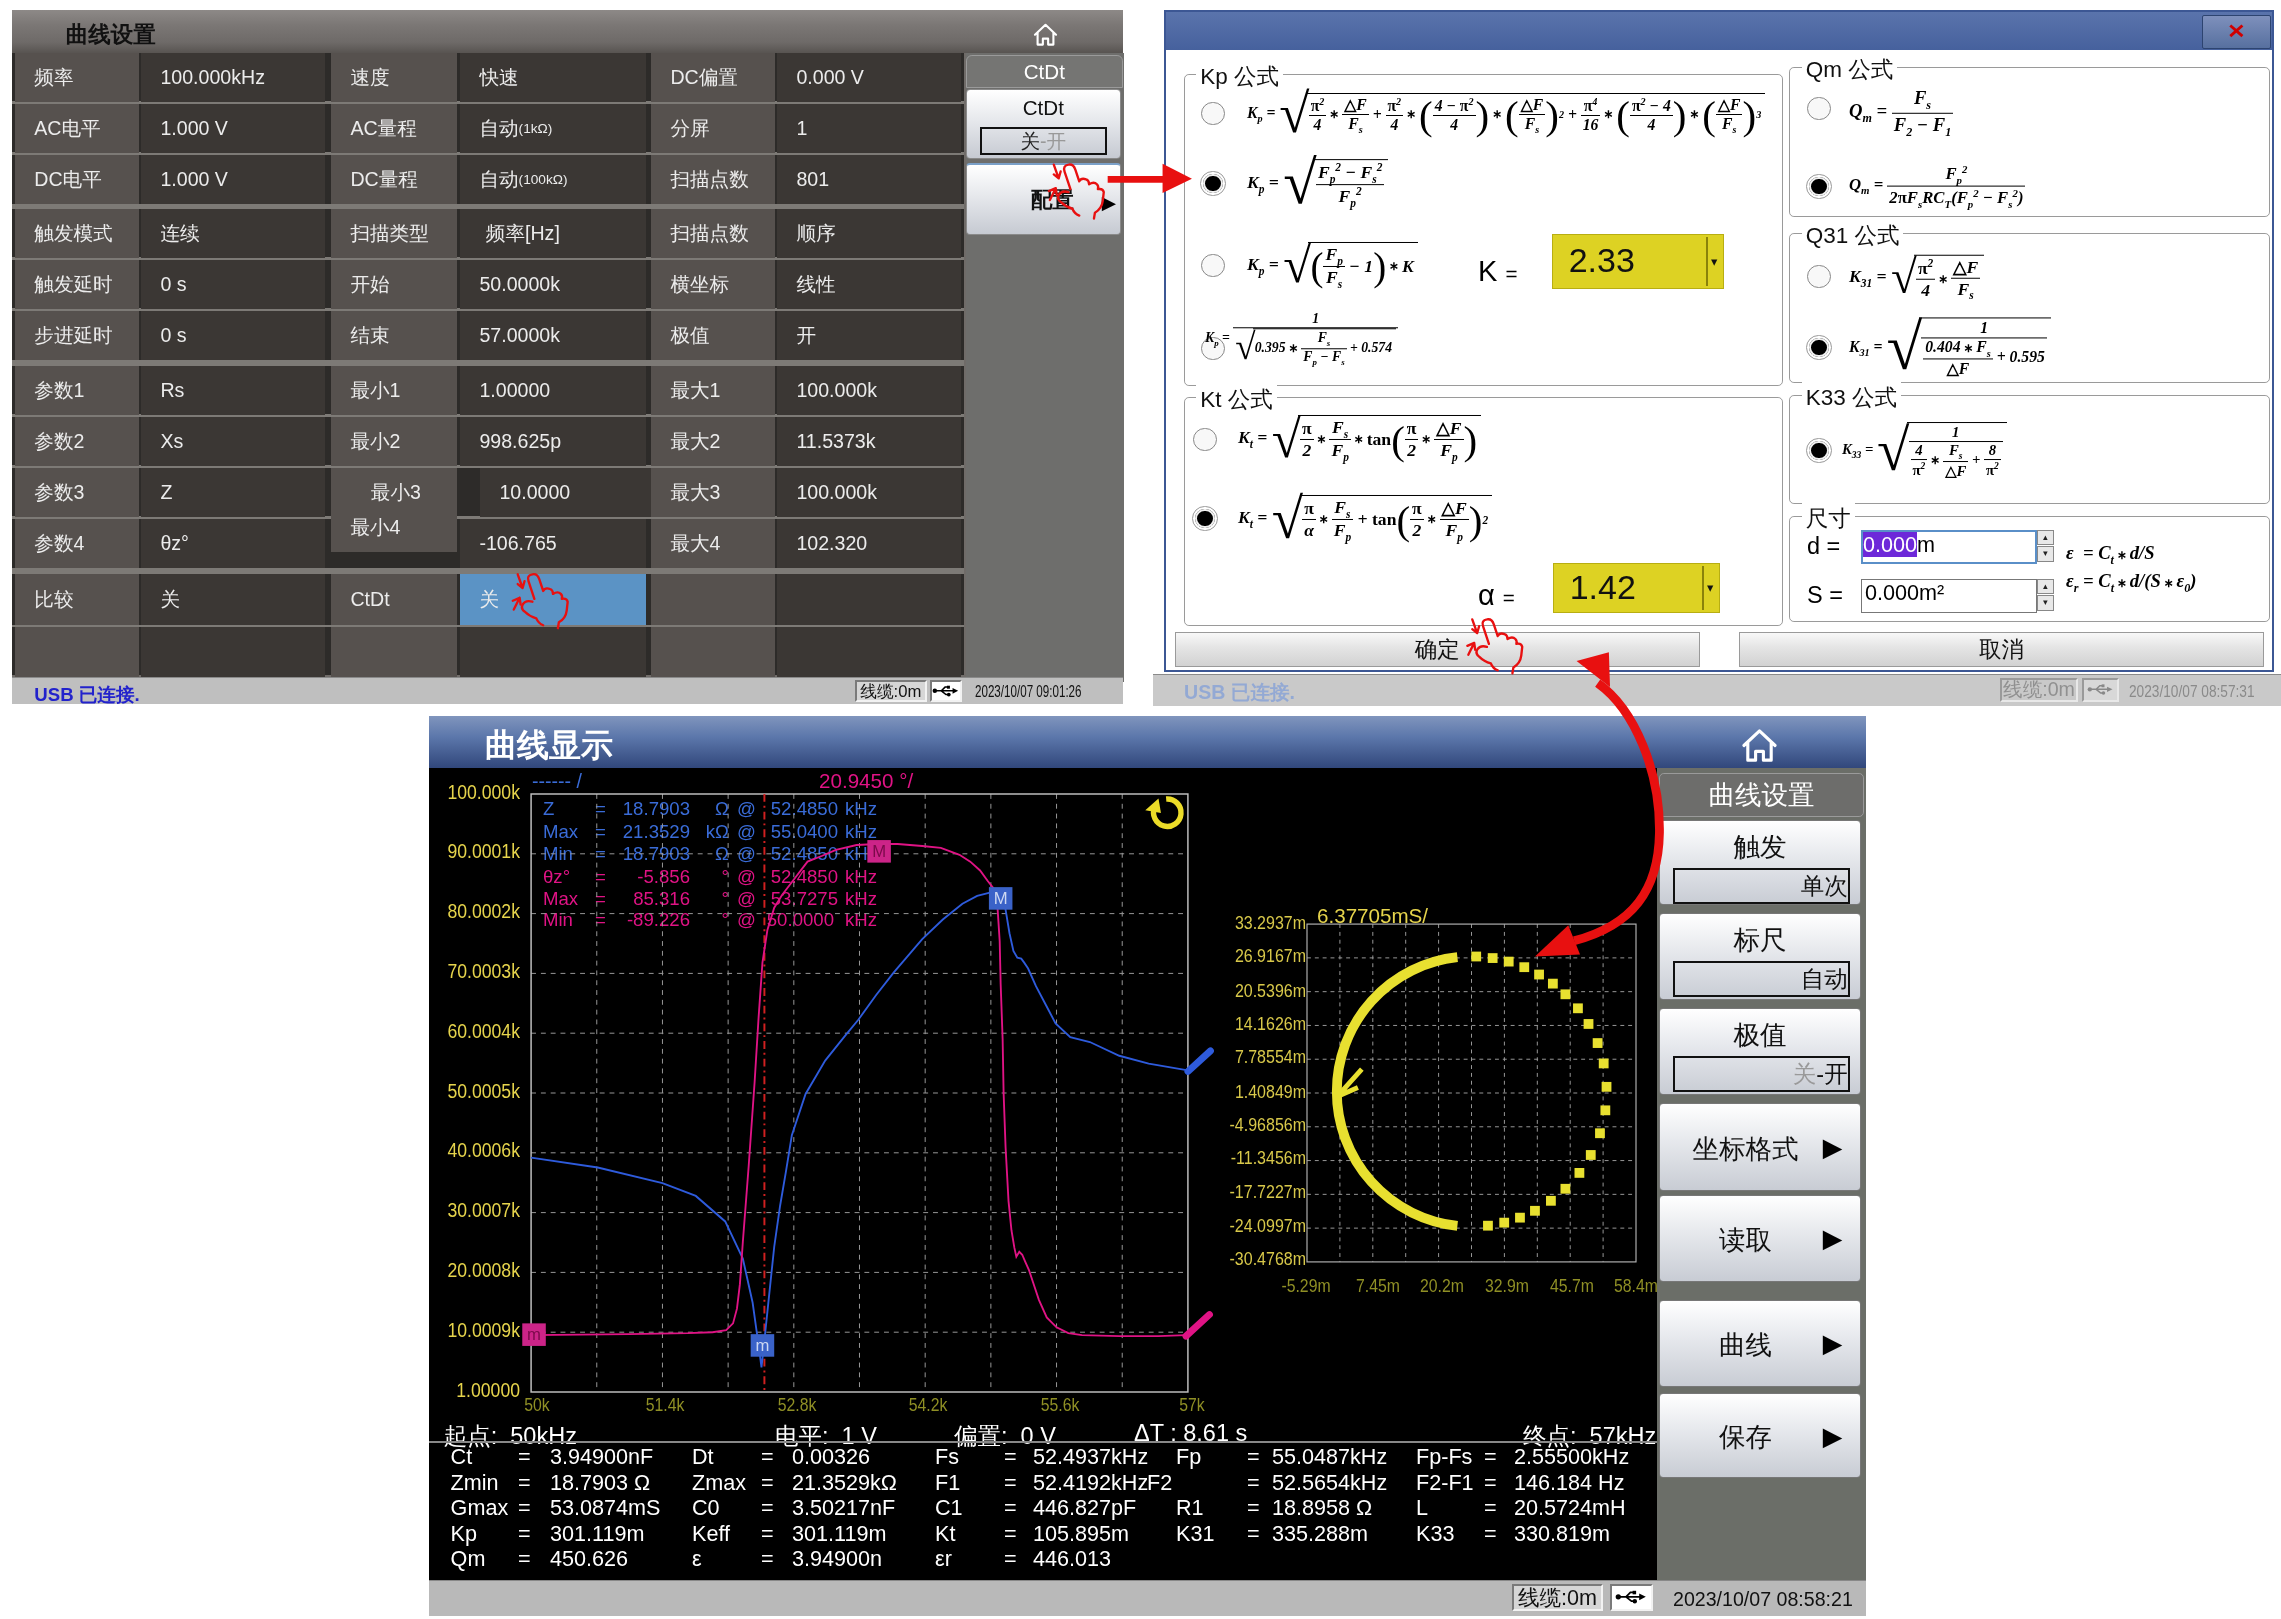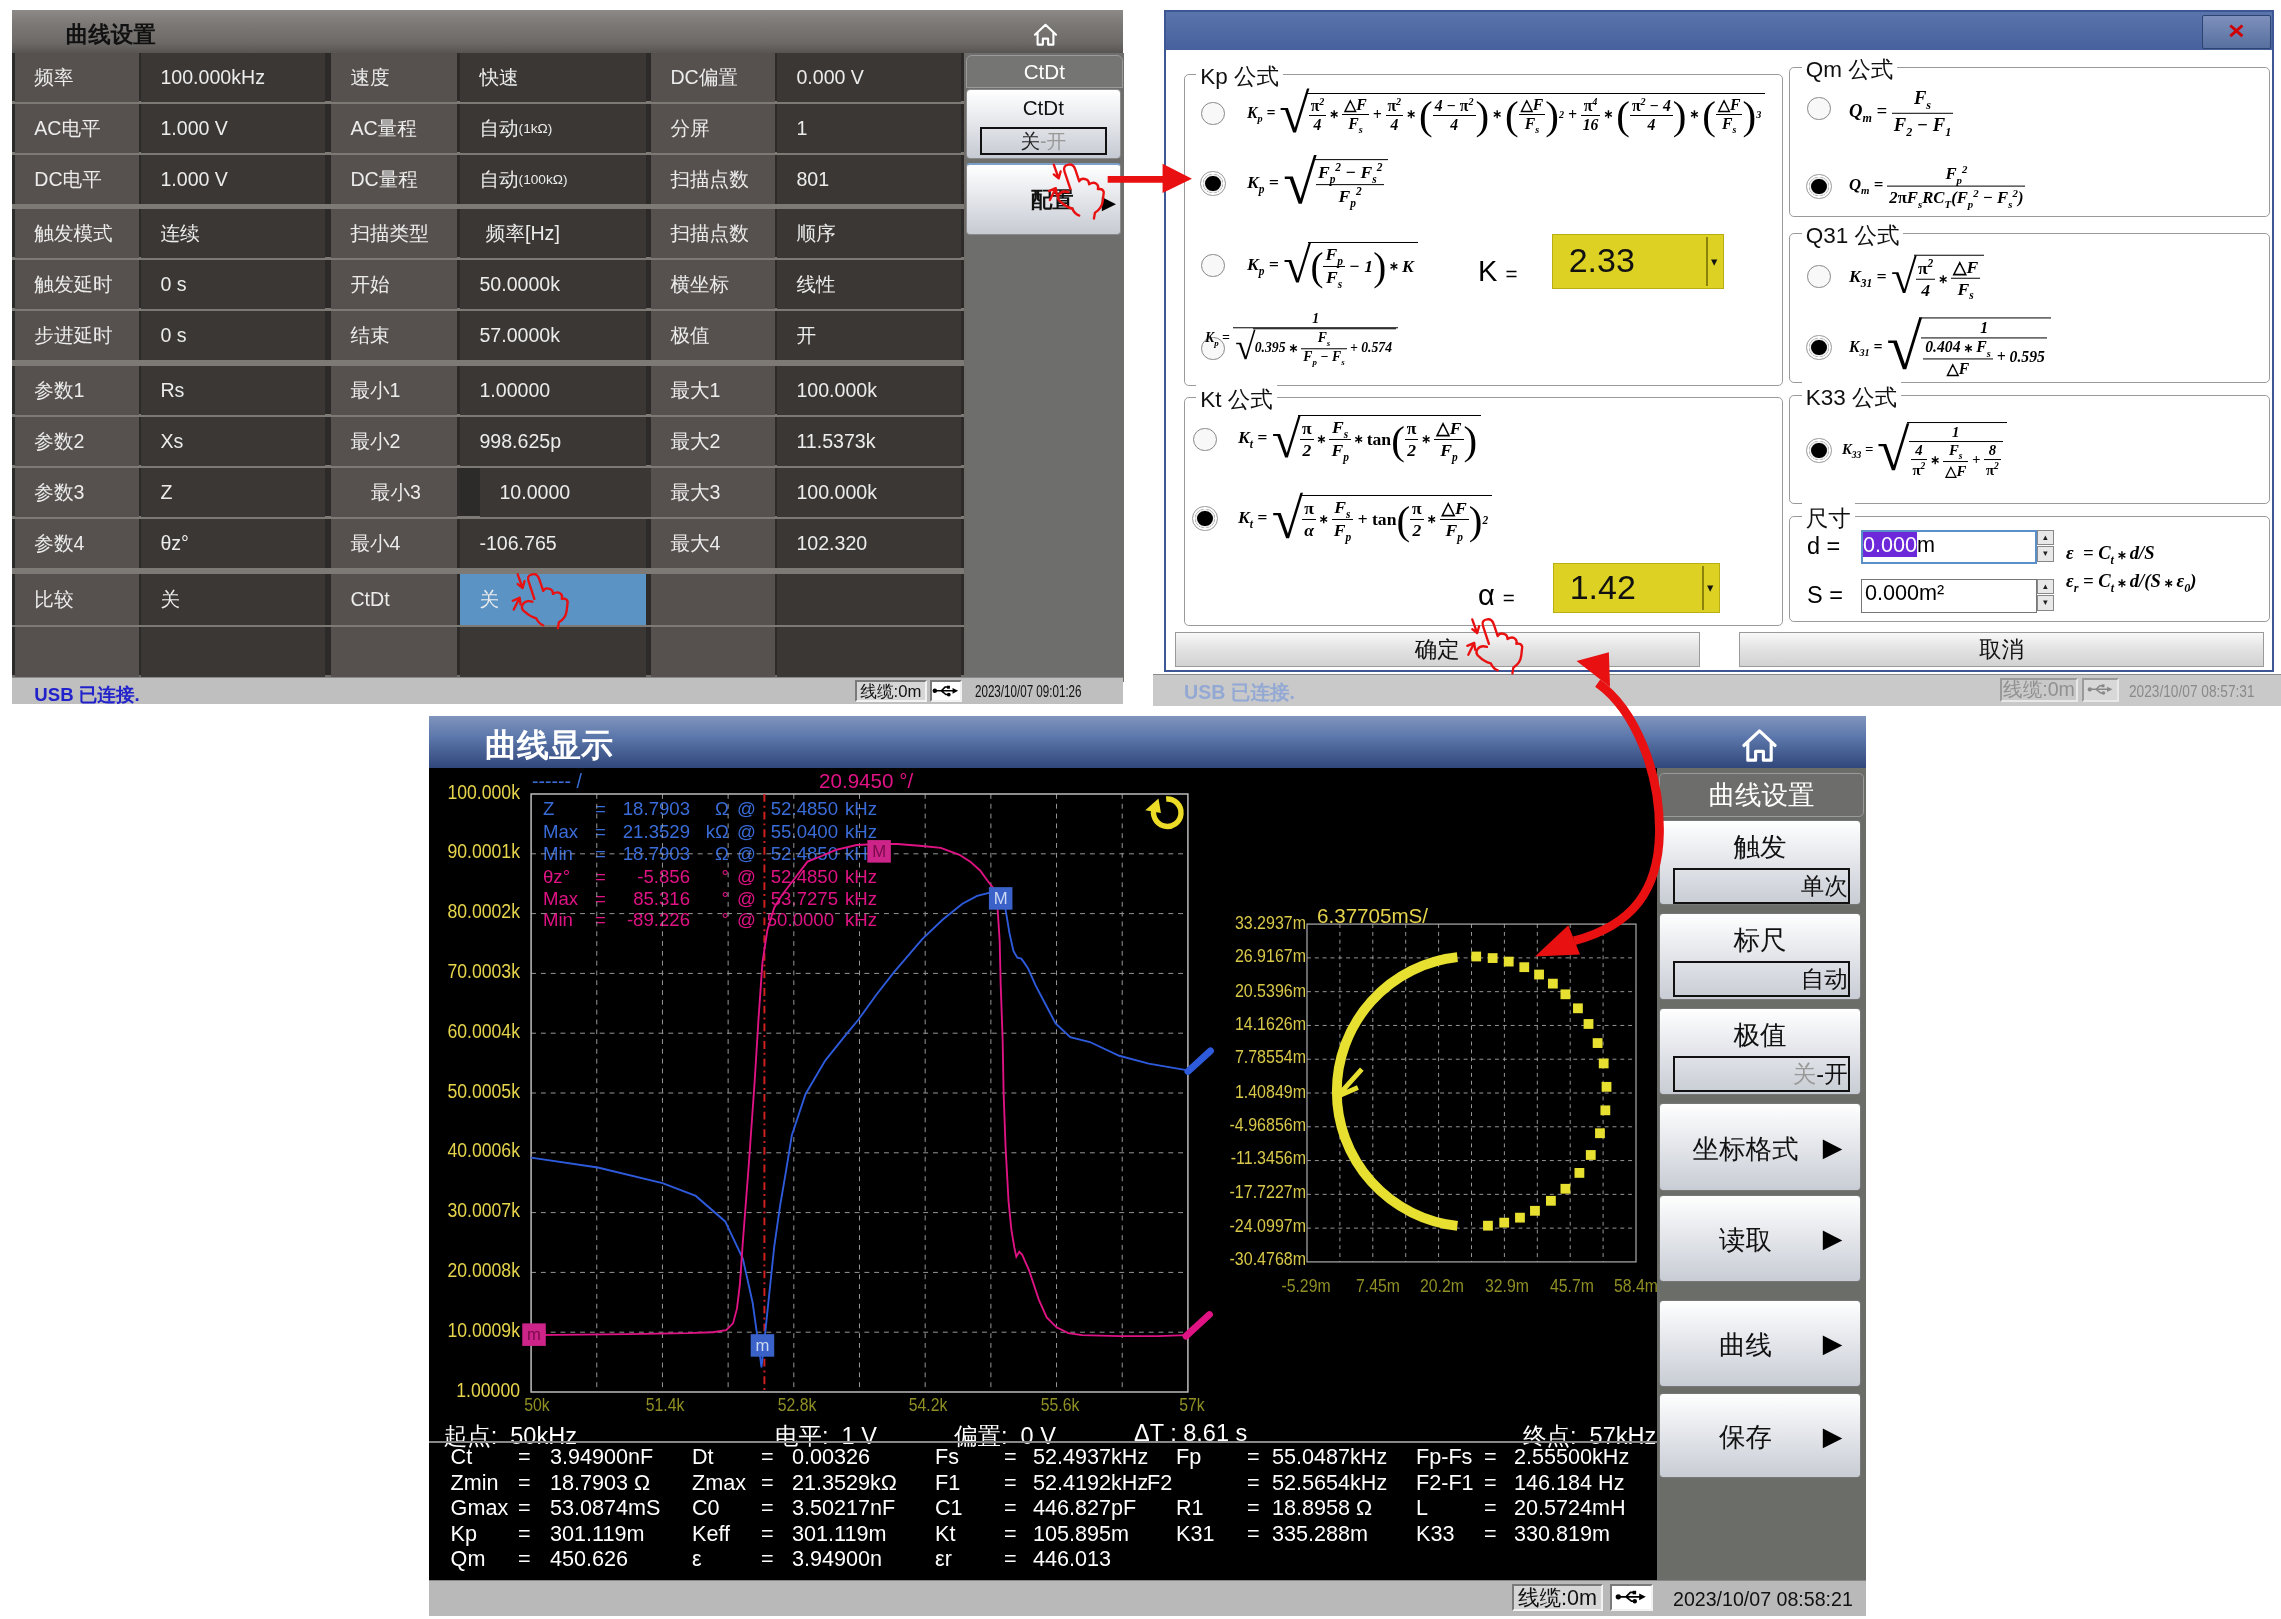--- a/index.html
+++ b/index.html
@@ -135,21 +135,21 @@
 <div class="lcell ct" style="left:639px;top:407px;width:124px;height:49px;">最大2</div>
 <div class="vcell ct" style="left:765px;top:407px;width:184px;height:49px;">11.5373k</div>
 <div class="lcell ct" style="left:2.9px;top:458px;width:124px;height:49px;">参数3</div>
 <div class="vcell ct" style="left:129px;top:458px;width:184px;height:49px;">Z</div>
 <div class="lcell ct" style="left:319px;top:458px;width:126px;height:49px;padding-left:40px;">最小3</div>
 <div class="vcell ct" style="left:448px;top:458px;width:186px;height:49px;margin-left:20px;">10.0000</div>
 <div class="lcell ct" style="left:639px;top:458px;width:124px;height:49px;">最大3</div>
 <div class="vcell ct" style="left:765px;top:458px;width:184px;height:49px;">100.000k</div>
 <div class="lcell ct" style="left:2.9px;top:509px;width:124px;height:49px;">参数4</div>
 <div class="vcell ct" style="left:129px;top:509px;width:184px;height:49px;">θz°</div>
-<div class="lcell ct" style="left:319px;top:509px;width:126px;height:49px;">最小4</div>
+<div class="lcell ct" style="left:319px;top:493px;width:126px;height:49px;">最小4</div>
 <div class="vcell ct" style="left:448px;top:509px;width:186px;height:49px;">-106.765</div>
 <div class="lcell ct" style="left:639px;top:509px;width:124px;height:49px;">最大4</div>
 <div class="vcell ct" style="left:765px;top:509px;width:184px;height:49px;">102.320</div>
 <div class="lcell ct" style="left:2.9px;top:564px;width:124px;height:51px;">比较</div>
 <div class="vcell ct" style="left:129px;top:564px;width:184px;height:51px;">关</div>
 <div class="lcell ct" style="left:319px;top:564px;width:126px;height:51px;">CtDt</div>
 <div class="vcell ct" style="left:448px;top:564px;width:186px;height:51px;background:#5b93c5;">关</div>
 <div class="lcell ct" style="left:639px;top:564px;width:124px;height:51px;"></div>
 <div class="vcell ct" style="left:765px;top:564px;width:184px;height:51px;"></div>
 <div class="lcell ct" style="left:2.9px;top:617px;width:124px;height:57px;"></div>

